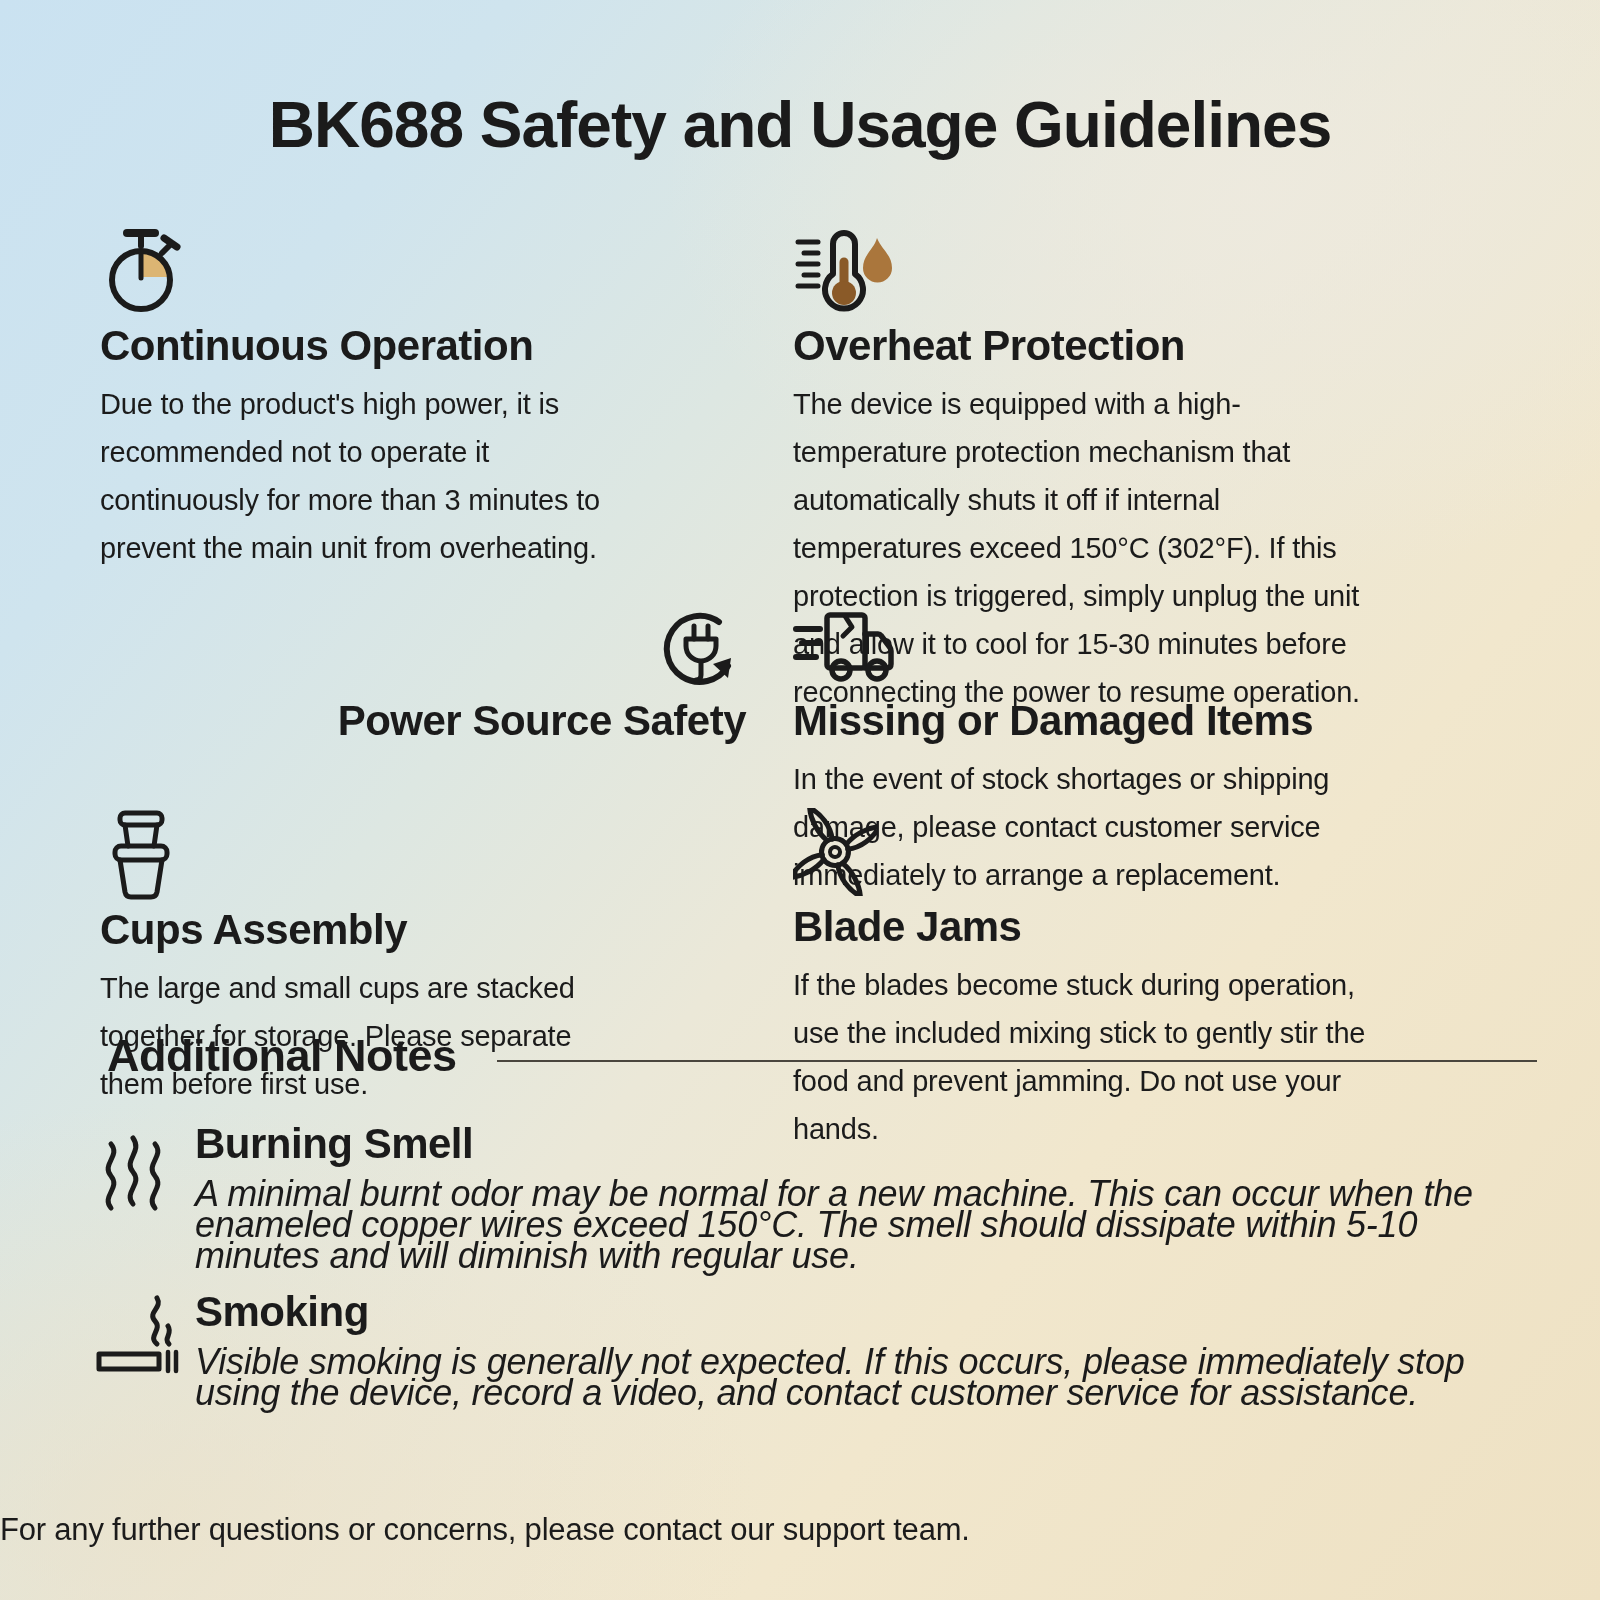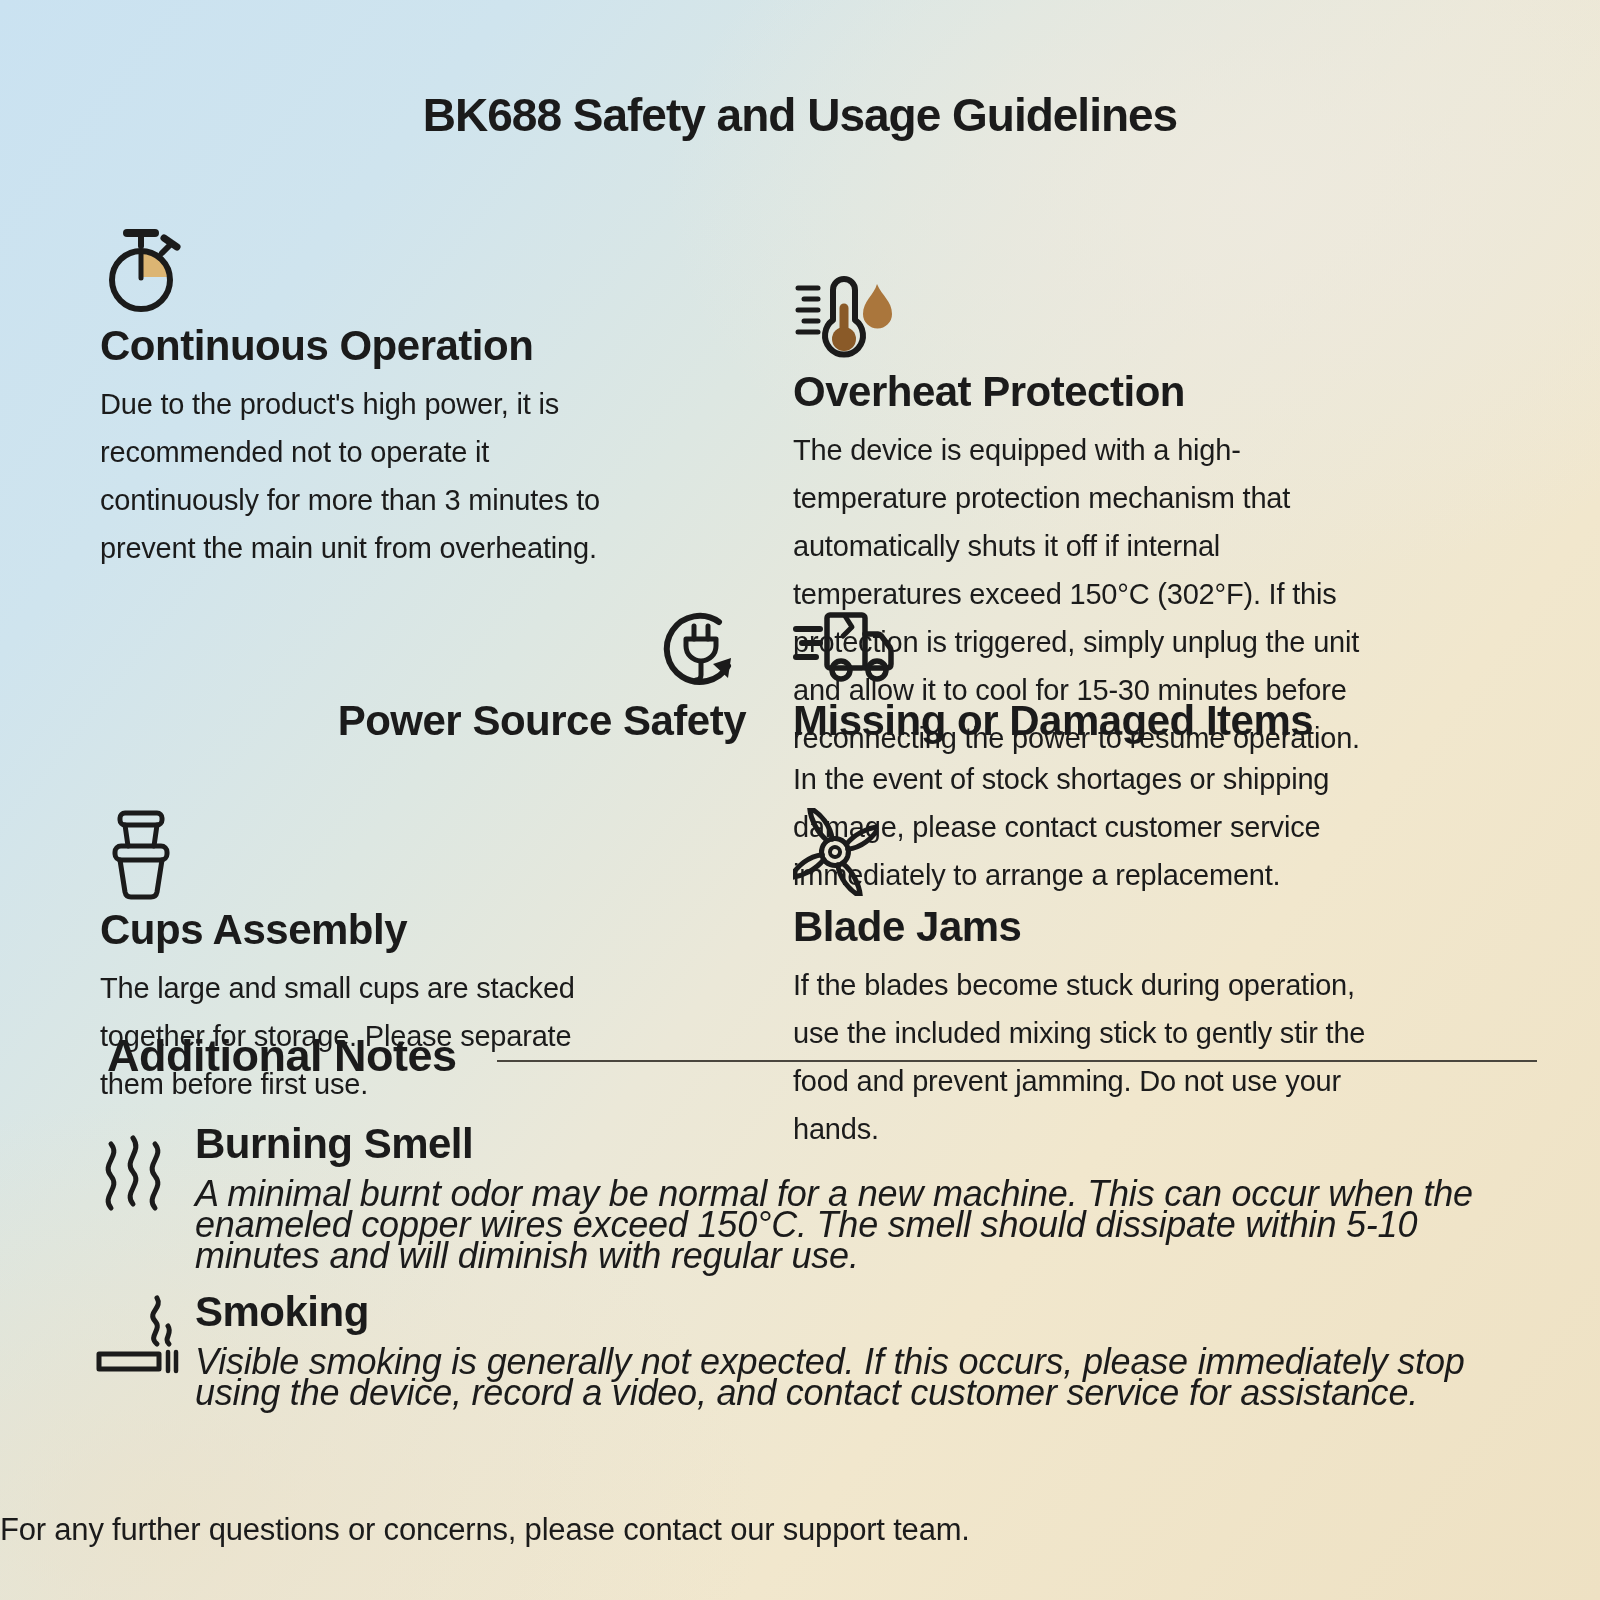--- a/index.html
+++ b/index.html
@@ -11,28 +11,28 @@
   }
   .page{
     position:relative; width:1600px; height:1600px;
     background:
       radial-gradient(ellipse 900px 600px at 78% 12%, rgba(238,234,223,.85), rgba(238,234,223,0) 65%),
       radial-gradient(ellipse 1000px 700px at 10% 95%, rgba(236,224,198,.6), rgba(236,224,198,0) 60%),
       linear-gradient(128deg,#cae2f1 0%, #cfe4ee 18%, #dde7e2 36%, #ebe8d8 52%, #f1e7cd 70%, #eee1c3 100%);
   }
   .title{
     position:absolute; left:0; right:0; top:88px;
-    text-align:center; font-size:46px; font-weight:800; letter-spacing:-1px;
+    text-align:center; font-size:64px; font-weight:800; letter-spacing:-1px;
   }
   .sec{ position:absolute; display:flex;flex-direction:column; }
   .icon-col{ flex:0 0 97px; padding-top:2px; }
   .sec h2{ font-size:42px; font-weight:700; letter-spacing:-.5px; line-height:1.12; }
   .sec .body{ margin-top:11px; font-size:29px; line-height:48px; letter-spacing:-.2px; }
   #sec-l0{ left:100px; top:224px; width:650px; }
-  #sec-r0{ left:793px; top:224px; width:707px;margin-top:46px; }
+  #sec-r0{ left:793px; top:224px; width:707px; }
   #sec-l1{ left:96px; top:600px; width:650px;text-align:right; }
   #sec-r1{ left:793px; top:600px; width:707px; }
   #sec-l2{ left:100px; top:806px; width:650px; }
   #sec-r2{ left:793px; top:806px; width:707px;justify-content:center; }
   #sec-l0 .body{ width:520px; }
   #sec-l1 .body{ width:545px; }
   #sec-l2 .body{ width:540px; }
   #sec-r0 .body{ width:590px; }
   #sec-r1 .body{ width:580px; }
   #sec-r2 .body{ width:590px; }

